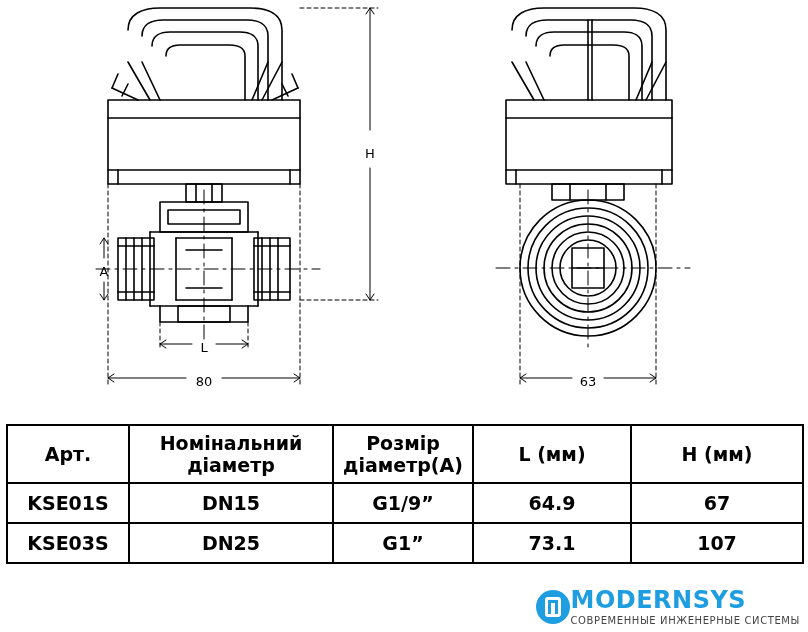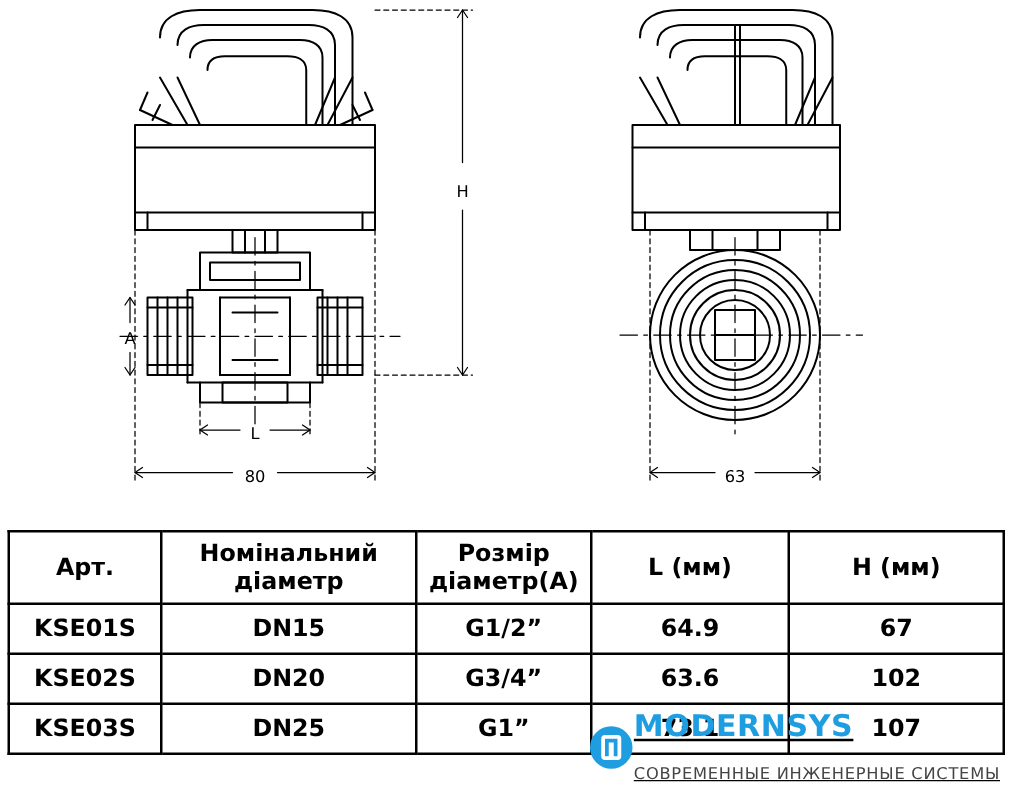--- a/index.html
+++ b/index.html
@@ -63,21 +63,20 @@
   col.c4 { width: 172px; }
 
   
   #logo {
     position: absolute;
     right: 8px;
     bottom: 6px;
     display: flex;
     align-items: center;
     gap: 1px;
-    text-decoration: underline;
   }
   #logo .mark {
     width: 34px;
     height: 34px;
     border-radius: 50%;
     background: #1e9ee0;
     position: relative;
     flex: 0 0 auto;
   }
   #logo .mark::before {
@@ -102,24 +101,24 @@
     line-height: 1;
   }
   #logo .brand {
     font-size: 24px;
     font-weight: bold;
     letter-spacing: 0.5px;
     color: #1e9ee0;
     font-family: "DejaVu Sans", sans-serif;
   }
   #logo .tagline {
-    font-size: 13px;
+    font-size: 10px;
     letter-spacing: 0.6px;
     color: #444;
-    margin-top: 20px;
+    margin-top: 4px;
     font-family: "DejaVu Sans", sans-serif;
   }
   .dimtext {
     font-family: "DejaVu Sans", sans-serif;
     font-size: 13px;
   }
 </style>
 </head>
 <body>
 
@@ -296,30 +295,23 @@
         <td>Номінальний діаметр</td>
         <td>Розмір діаметр(A)</td>
         <td>L (мм)</td>
         <td>H (мм)</td>
       </tr>
     </thead>
     <tbody>
       <tr>
         <td>KSE01S</td>
         <td>DN15</td>
-        <td>G1/2”</td>
+        <td>G1/9”</td>
         <td>64.9</td>
         <td>67</td>
-      </tr>
-      <tr>
-        <td>KSE02S</td>
-        <td>DN20</td>
-        <td>G3/4”</td>
-        <td>63.6</td>
-        <td>102</td>
       </tr>
       <tr>
         <td>KSE03S</td>
         <td>DN25</td>
         <td>G1”</td>
         <td>73.1</td>
         <td>107</td>
       </tr>
     </tbody>
   </table>

